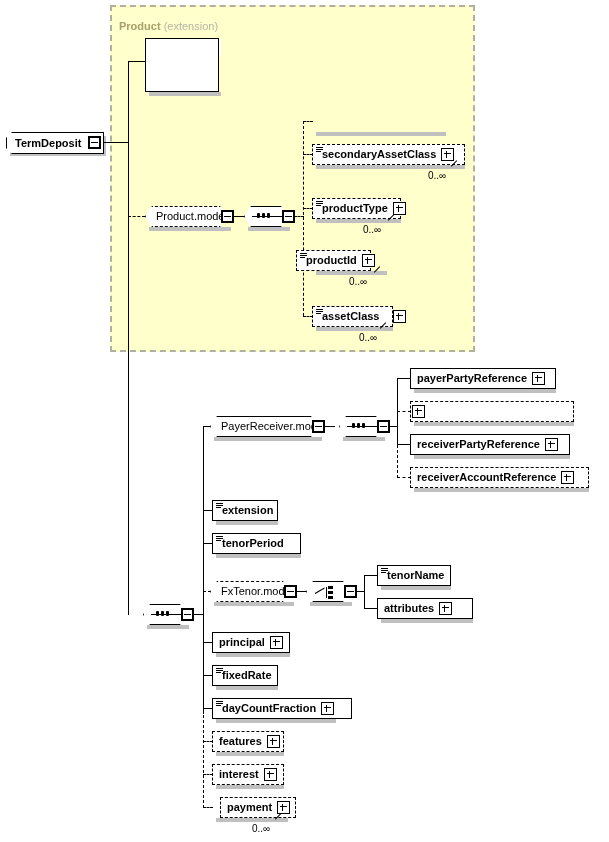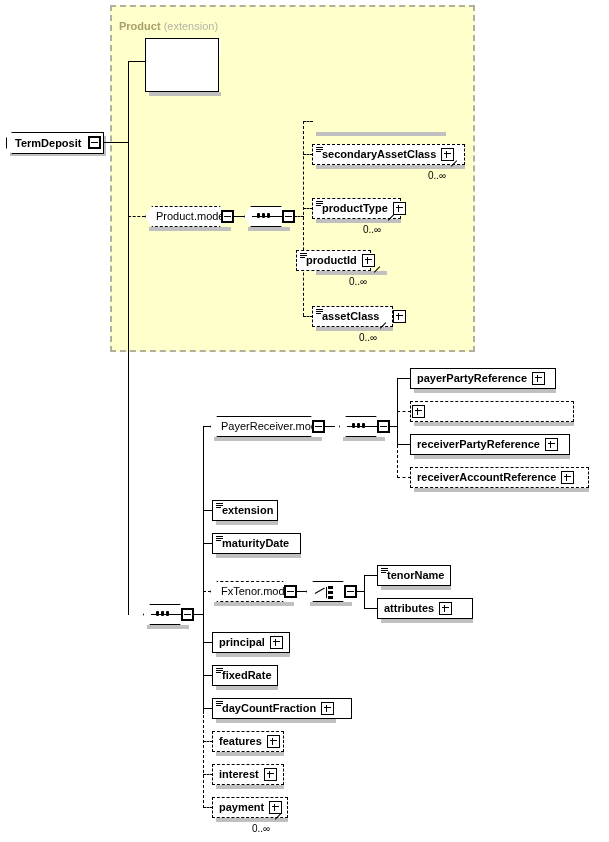--- a/index.html
+++ b/index.html
@@ -410,21 +410,21 @@
   </div>
 
   <div class="ln h" style="left:203px;top:543px;width:10px;"></div>
   <div class="shadow" style="left:216px;top:554px;width:85px;height:4px;"></div>
   <div class="node" style="left:212px;top:533px;width:89px;">
     <span class="seqmark">
         <i></i>
         <i></i>
         <i></i>
       </span>
-    <span class="label">maturityDate</span>
+    <span class="label">tenorPeriod</span>
   </div>
 
   <div class="ln dh" style="left:203px;top:591px;width:8px;"></div>
   <div class="shadow" style="left:214px;top:602px;width:80px;height:4px;"></div>
   <div class="modelnode optional" style="left:210px;top:581px;width:80px;">
     <span class="label">FxTenor.model</span>
   </div>
   <div class="minusbox" style="left:284px;top:585px;"></div>
   <div class="ln h" style="left:296px;top:591px;width:10px;"></div>
 
@@ -501,20 +501,20 @@
 
   <div class="ln dh" style="left:203px;top:774px;width:10px;"></div>
   <div class="shadow" style="left:216px;top:785px;width:68px;height:4px;"></div>
   <div class="node optional noicon" style="left:212px;top:764px;width:72px;">
     <span class="label">interest</span>
     <span class="plusbox"></span>
   </div>
 
   <div class="ln dh" style="left:203px;top:807px;width:10px;"></div>
   <div class="shadow" style="left:216px;top:818px;width:72px;height:4px;"></div>
-  <div class="node optional noicon" style="left:212px;top:797px;width:76px;text-align:center;">
+  <div class="node optional noicon" style="left:220px;top:797px;width:76px;text-align:center;">
     <span class="label">payment</span>
     <span class="plusbox"></span>
   </div>
   <div class="rep-tick" style="left:274px;top:816px;"></div>
   <div class="occ" style="left:252px;top:823px;">0..∞</div>
 
 </div>
 
 </body></html>

